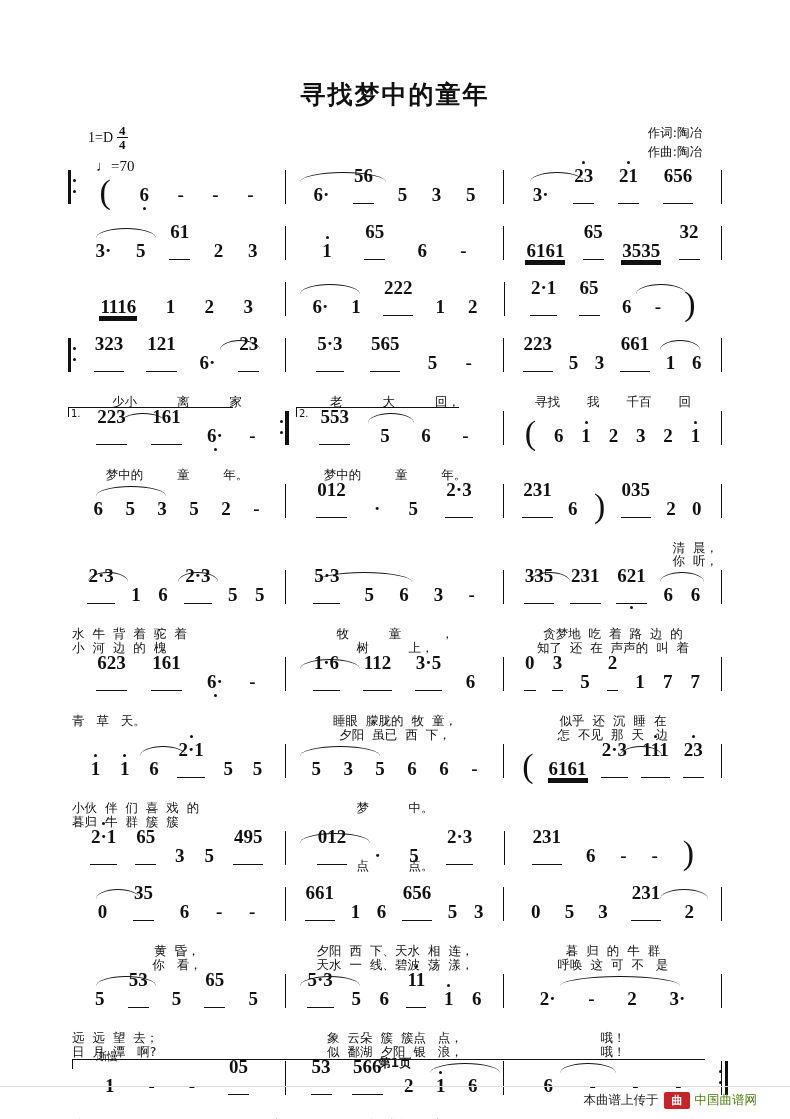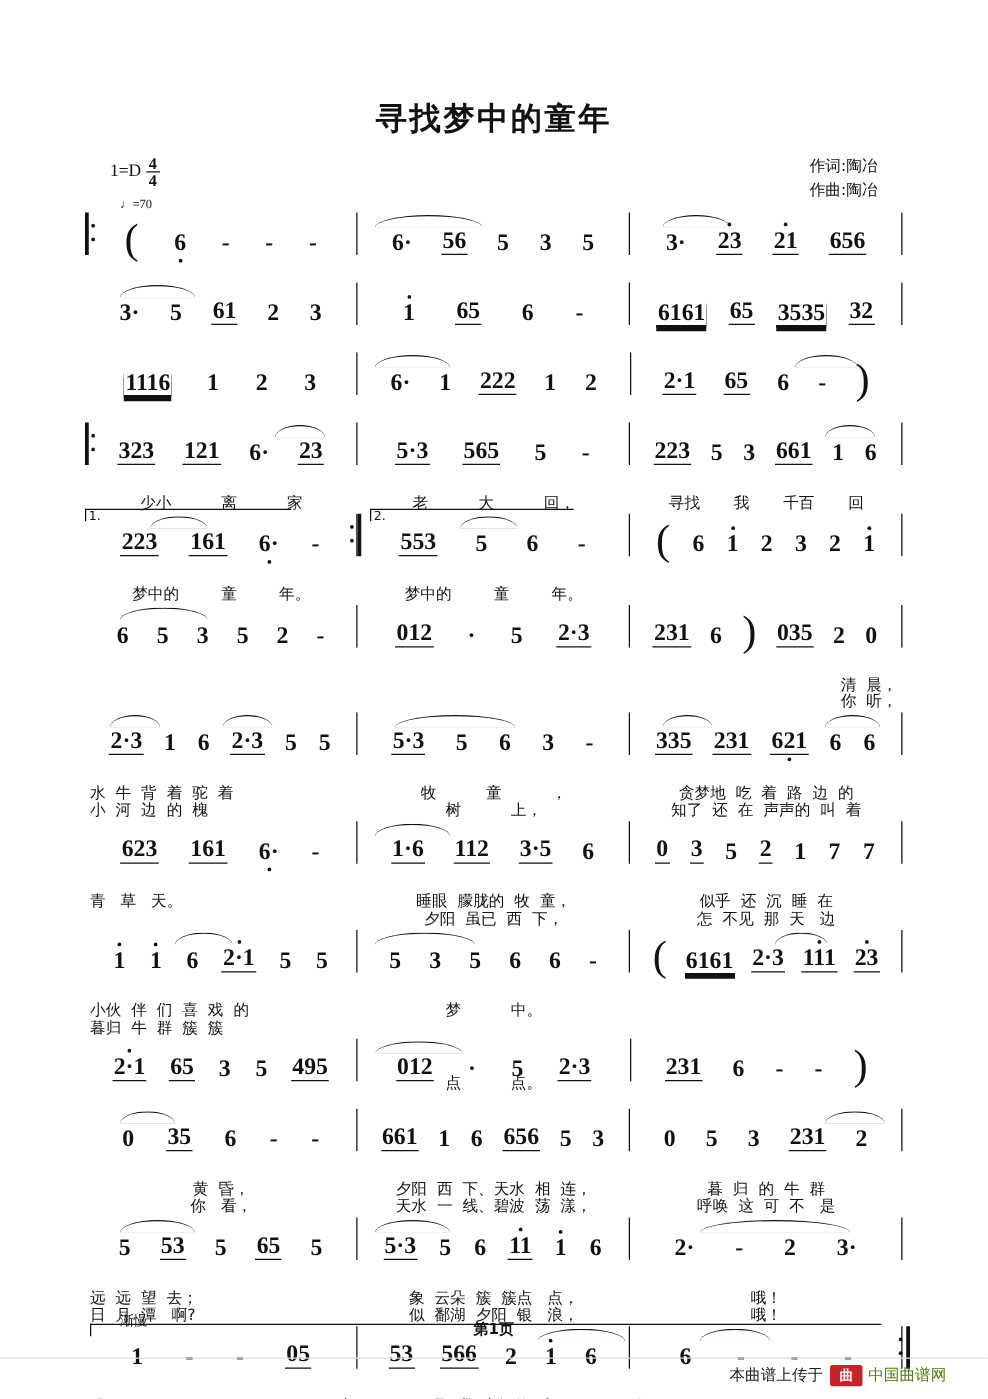--- a/index.html
+++ b/index.html
@@ -57,21 +57,21 @@
     right: 88px;
     top: 124px;
     font-size: 12.5px;
     line-height: 1.5;
     text-align: left;
   }
   .tempo {
     position: absolute;
     left: 96px;
     top: 158px;
-    font-size: 10px;
+    font-size: 15px;
     font-family: "Liberation Serif", serif;
   }
 
   
   .score {
     position: absolute;
     left: 0;
     top: 170px;
     width: 790px;
   }
@@ -99,21 +99,21 @@
   .n {
     font-family: "Liberation Serif", serif;
     font-size: 19px;
     font-weight: bold;
     line-height: 1;
     position: relative;
     padding: 0 1px;
     white-space: pre;
   }
   
-  .u1 { border-bottom: 1.5px solid #111; padding-bottom: 1px; }
+  .u1 { border-bottom: 1.5px solid #111; padding-bottom: 18px; }
   .u2 { box-shadow: 0 2px 0 0 #111, 0 5px 0 0 #111; }
   
   .oup::before {
     content: "";
     position: absolute;
     left: 50%;
     top: -5px;
     width: 3px;
     height: 3px;
     margin-left: -1.5px;

